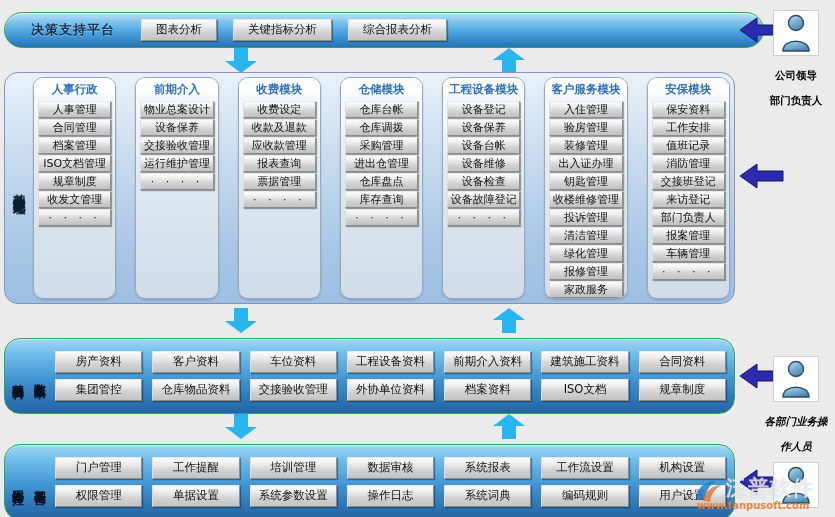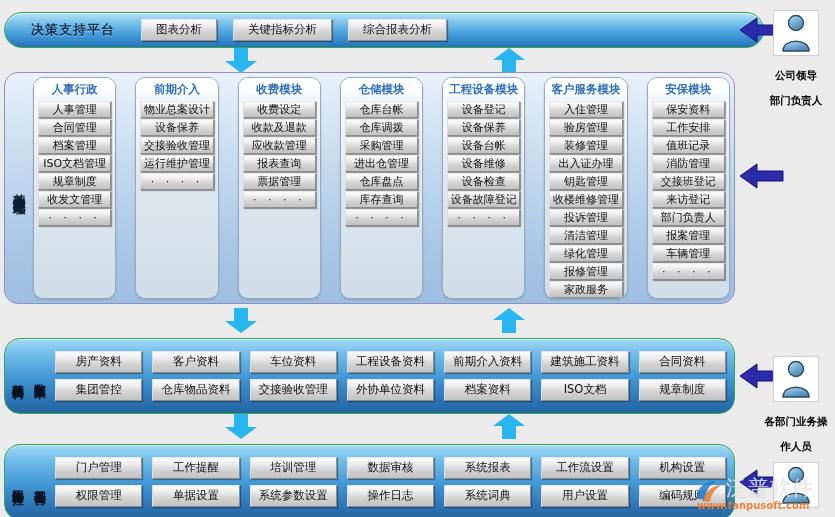--- a/index.html
+++ b/index.html
@@ -119,21 +119,21 @@
     margin-top:13px;
   }
 
   
   .wm{
     position:absolute;left:694px;top:466px;width:141px;height:48px;
     pointer-events:none;
   }
   .wm .wm-text{
     position:absolute;left:32px;top:0px;
-    font-size:21px;font-weight:normal;color:rgba(255,255,255,.72);
+    font-size:21px;font-weight:bold;color:rgba(255,255,255,.72);
     letter-spacing:1px;
     text-shadow:0 0 1px rgba(120,120,120,.5);
     white-space:nowrap;
   }
   .wm .wm-url{
     position:absolute;left:3px;top:26px;
     font-size:10px;font-weight:bold;color:rgba(232,122,46,.92);
     white-space:nowrap;
   }
   .wm .wm-logo{position:absolute;left:0;top:4px;}
@@ -323,22 +323,22 @@
         <div class="btn">系统报表</div>
         <div class="btn">工作流设置</div>
         <div class="btn">机构设置</div>
       </div>
       <div class="line">
         <div class="btn">权限管理</div>
         <div class="btn">单据设置</div>
         <div class="btn">系统参数设置</div>
         <div class="btn">操作日志</div>
         <div class="btn">系统词典</div>
+        <div class="btn">编码规则</div>
         <div class="btn">用户设置</div>
-        <div class="btn">编码规则</div>
       </div>
     </div>
   </div>
 
   <div class="leftarrow" style="left:740px;top:9px;">
     <svg width="44" height="26" viewBox="0 0 44 26">
         <polygon points="0,13 17,1 17,8 43,8 43,18 17,18 17,25" fill="#2b2bad" stroke="#141466" stroke-width="1"></polygon>
       </svg>
   </div>
   <div class="leftarrow" style="left:740px;top:155px;">
@@ -369,21 +369,21 @@
         </defs>
         <circle cx="21" cy="12" r="7.5" fill="url(#gA)" stroke="#2c4c63" stroke-width="1.4"></circle>
         <path d="M8,40 C8,27 34,27 34,40 Z" fill="url(#gA)" stroke="#2c4c63" stroke-width="1.4"></path>
       </svg>
     </div>
     <div class="cap">公司领导</div>
     <div class="cap">部门负责人</div>
   </div>
 
 
-  <div class="actor" style="left:757px;top:348px;">
+  <div class="actor" style="left:757px;top:348px;font-style:italic;">
     <div class="avatar">
       <svg width="42" height="42" viewBox="0 0 42 42">
         <circle cx="21" cy="12" r="7.5" fill="url(#gA)" stroke="#2c4c63" stroke-width="1.4"></circle>
         <path d="M8,40 C8,27 34,27 34,40 Z" fill="url(#gA)" stroke="#2c4c63" stroke-width="1.4"></path>
       </svg>
     </div>
     <div class="cap">各部门业务操</div>
     <div class="cap">作人员</div>
   </div>
 

